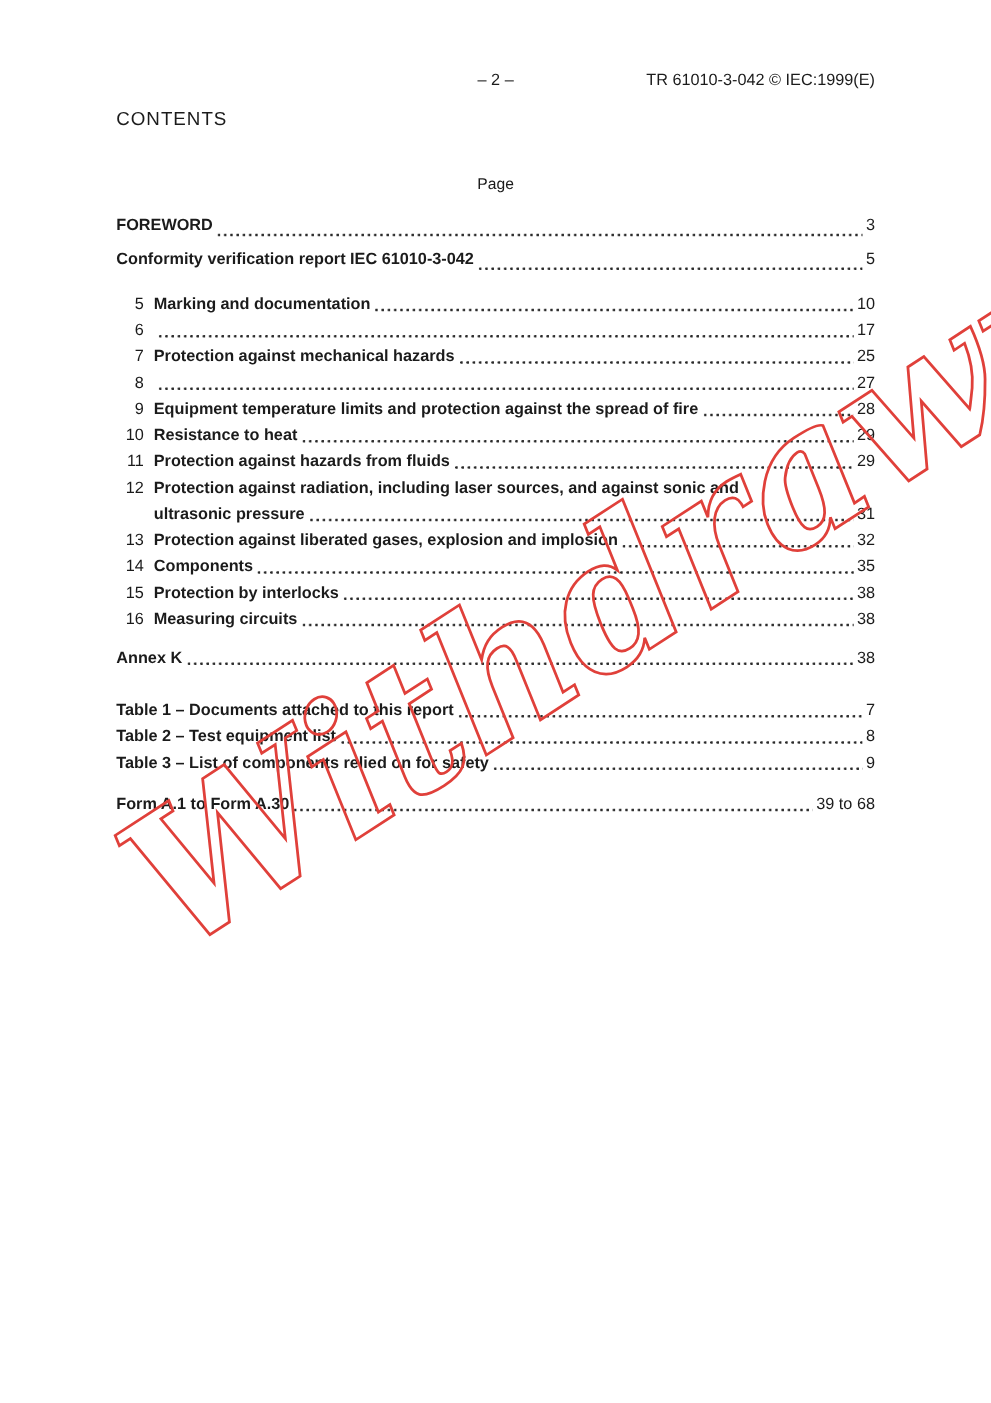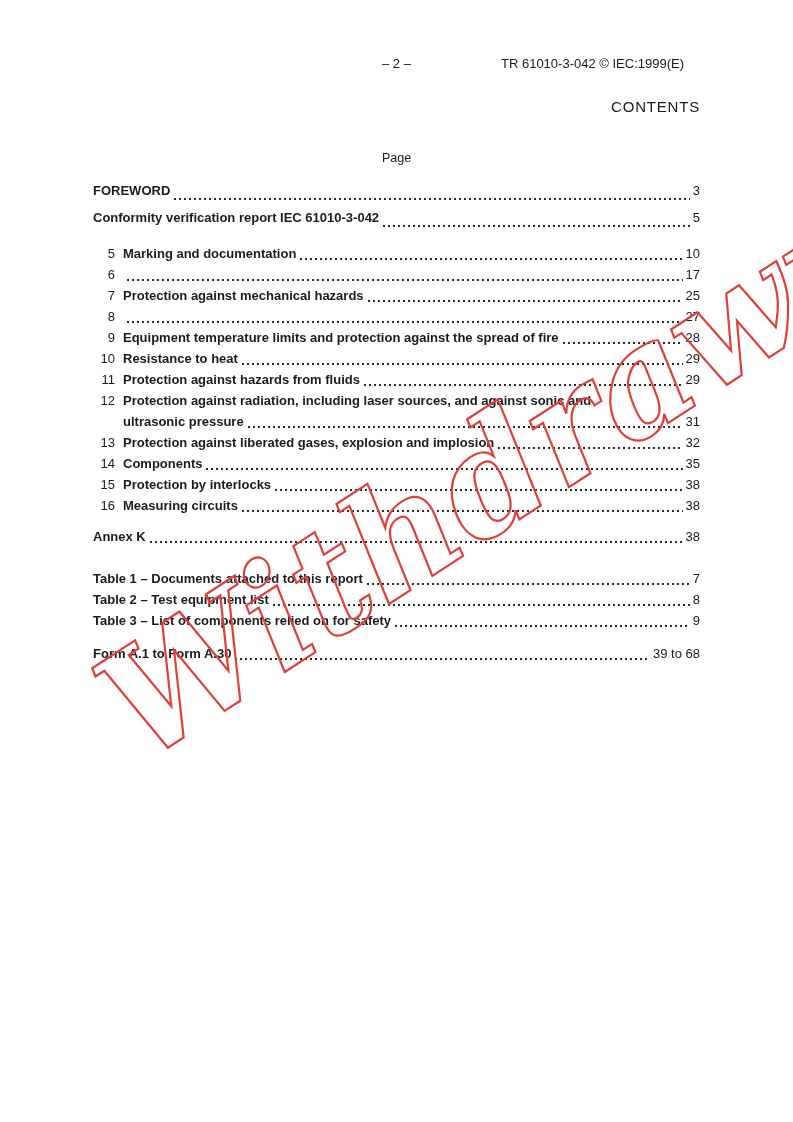--- a/index.html
+++ b/index.html
@@ -31,30 +31,30 @@
     height: 15px;
   }
   .page-marker {
     position: absolute;
     left: 0;
     right: 0;
     text-align: center;
   }
   .doc-ref {
     position: absolute;
-    right: 16px;
+    right: 0;
     top: 0;
     text-align: right;
   }
   
   .contents-title {
-    text-align: right;
+    text-align: left;
     font-size: 15px;
     letter-spacing: 0.8px;
-    margin-top: 27px;
+    margin-top: 16px;
     font-weight: 400;
   }
   .page-col-label {
     text-align: center;
     font-size: 12.5px;
     margin-top: 36px;
   }
   
   .toc {
     margin-top: 12px;

